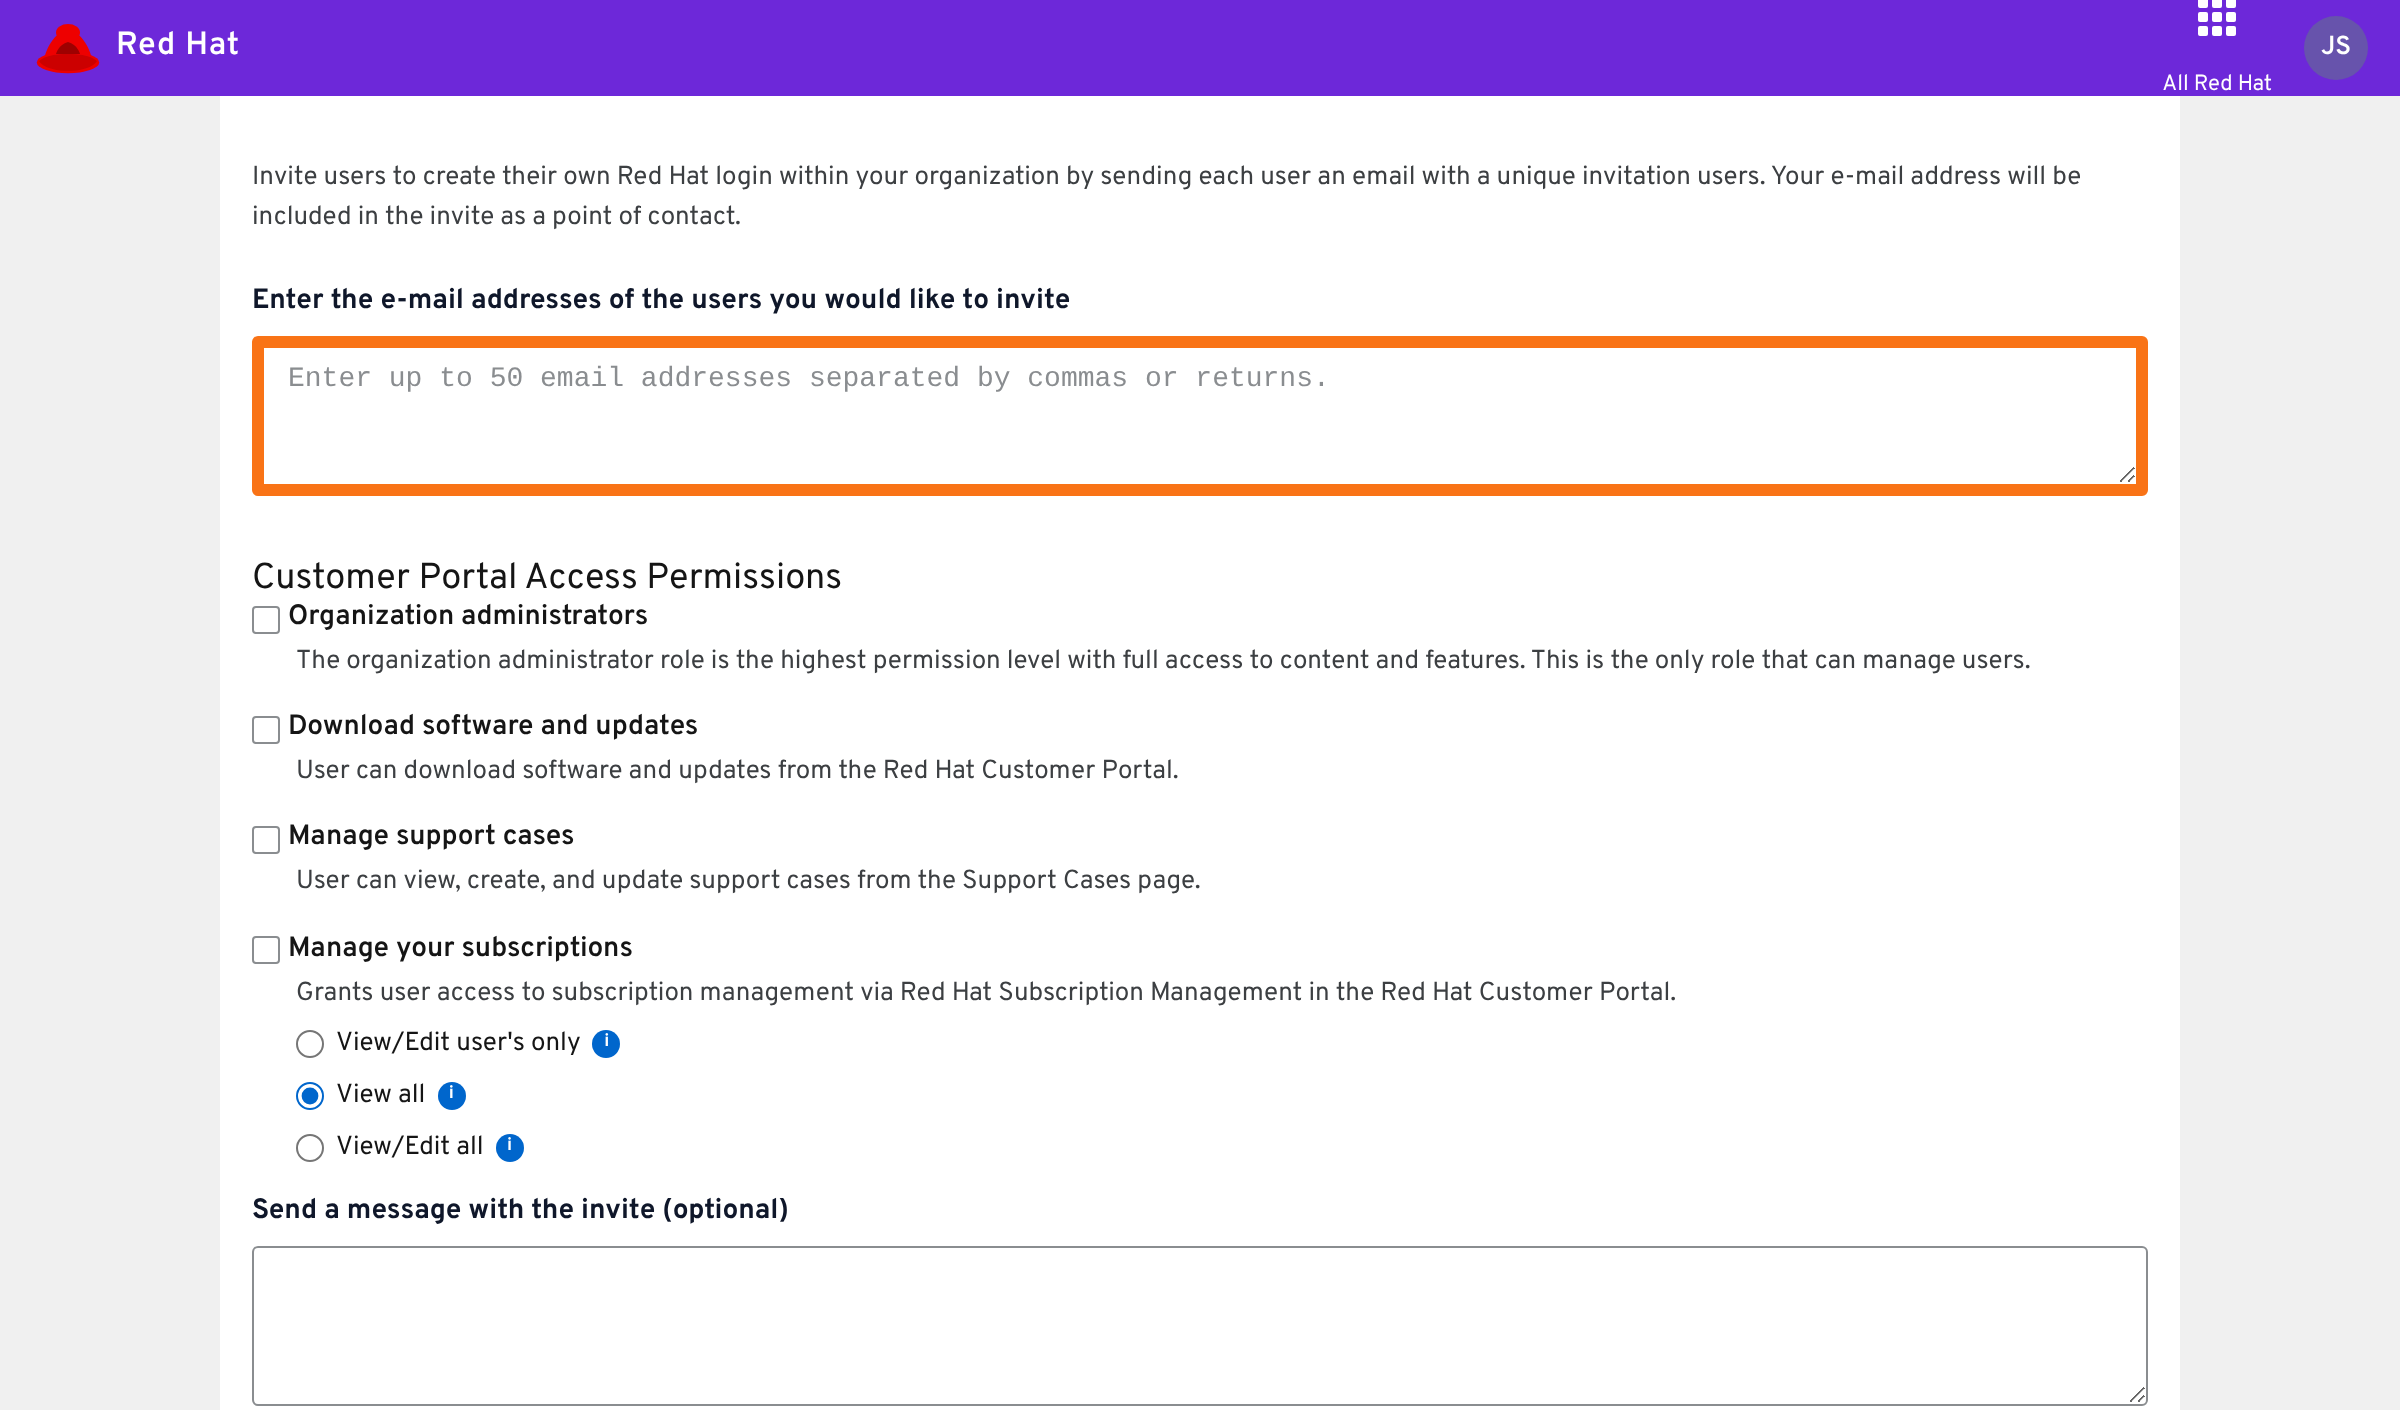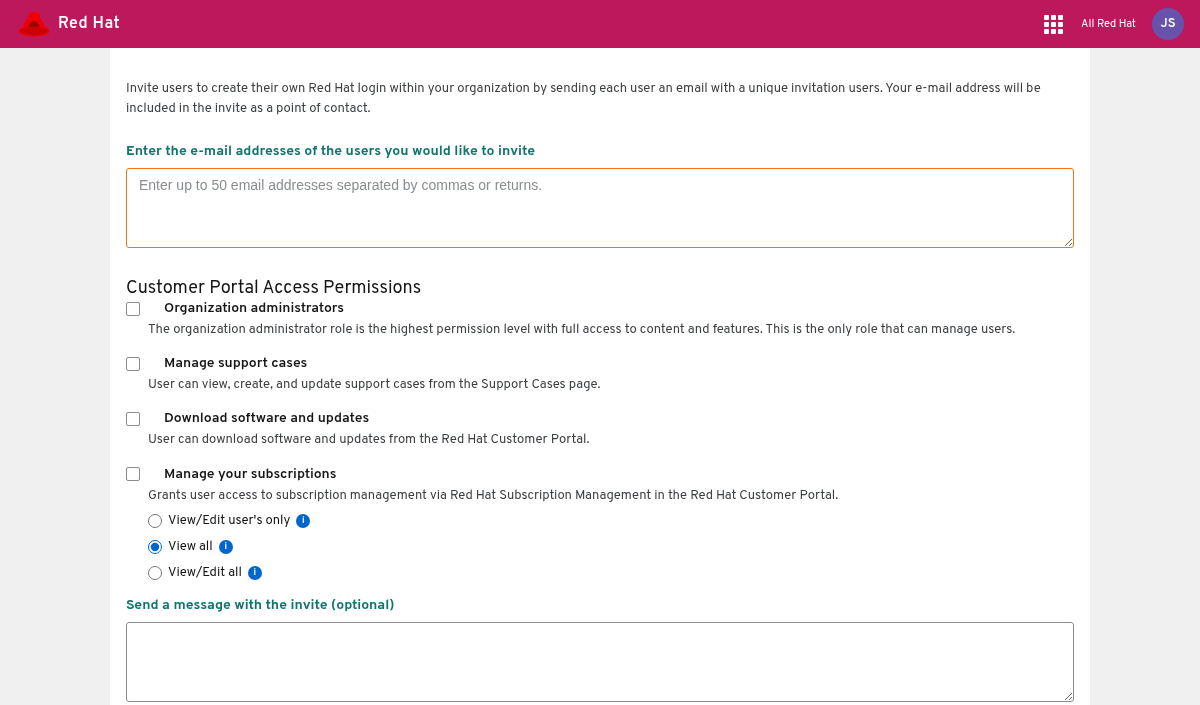--- a/index.html
+++ b/index.html
@@ -1,20 +1,20 @@
 <!DOCTYPE html>
 <html><head>
   <meta charset="utf-8">
   <style>
     * { box-sizing: border-box; margin: 0; padding: 0; }
     body { font-family: 'RedHatText', 'Overpass', Arial, sans-serif; background: #f0f0f0; color: #151515; font-size: 14px; }
 
     
     .header {
-      background: #be185d;
+      background: #6d28d9;
       height: 48px;
       display: flex;
       align-items: center;
       justify-content: space-between;
       padding: 0 16px;
     }
     .redhat-logo {
       display: flex;
       align-items: center;
       gap: 6px;
@@ -29,21 +29,21 @@
       font-weight: 600;
       letter-spacing: 0.5px;
     }
     .header-right {
       display: flex;
       align-items: center;
       gap: 16px;
     }
     .all-red-hat {
       display: flex;
-      flex-direction: row;
+      flex-direction: column;
       align-items: center;
       gap: 18px;
       cursor: pointer;
     }
     .grid-icon {
       display: grid;
       grid-template-columns: repeat(3, 5px);
       grid-template-rows: repeat(3, 5px);
       gap: 2px;
     }
@@ -110,55 +110,55 @@
       font-size: 13px;
       color: #3c3f42;
       margin-bottom: 24px;
       line-height: 1.5;
     }
 
     
     .section-label {
       font-size: 14px;
       font-weight: 700;
-      color: #0f766e;
+      color: #0f172a;
       margin-bottom: 8px;
     }
 
     
     .email-textarea {
       width: 100%;
       height: 80px;
-      border: 1px solid #f97316;
+      border: 6px solid #f97316;
       border-radius: 3px;
       padding: 8px 12px;
       font-size: 14px;
       color: #151515;
       resize: vertical;
-      font-family: Liberation Sans, sans-serif;
+      font-family: Liberation Mono, monospace;
       margin-bottom: 24px;
     }
     .email-textarea::placeholder {
       color: #8a8d90;
     }
 
     
     .permissions-title {
       font-size: 18px;
       font-weight: 400;
       color: #151515;
     }
 
     .permission-item {
       margin-bottom: 16px;
     }
     .permission-checkbox-row {
       display: flex;
       align-items: center;
-      gap: 24px;
+      gap: 4px;
       margin-bottom: 4px;
     }
     .permission-checkbox {
       width: 14px;
       height: 14px;
       border: 1px solid #8a8d90;
       border-radius: 2px;
       cursor: pointer;
       flex-shrink: 0;
       appearance: none;
@@ -286,32 +286,32 @@
     <div class="permission-item">
       <div class="permission-checkbox-row">
         <input type="checkbox" class="permission-checkbox" id="org-admins" style="">
         <label class="permission-name" for="org-admins">Organization administrators</label>
       </div>
       <p class="permission-desc">The organization administrator role is the highest permission level with full access to content and features. This is the only role that can manage users.</p>
     </div>
 
     <div class="permission-item">
       <div class="permission-checkbox-row">
+        <input type="checkbox" class="permission-checkbox" id="download-software" style="">
+        <label class="permission-name" for="download-software">Download software and updates</label>
+      </div>
+      <p class="permission-desc">User can download software and updates from the Red Hat Customer Portal.</p>
+    </div>
+
+    <div class="permission-item">
+      <div class="permission-checkbox-row">
         <input type="checkbox" class="permission-checkbox" id="support-cases" style="">
         <label class="permission-name" for="support-cases">Manage support cases</label>
       </div>
       <p class="permission-desc">User can view, create, and update support cases from the Support Cases page.</p>
-    </div>
-
-    <div class="permission-item">
-      <div class="permission-checkbox-row">
-        <input type="checkbox" class="permission-checkbox" id="download-software" style="">
-        <label class="permission-name" for="download-software">Download software and updates</label>
-      </div>
-      <p class="permission-desc">User can download software and updates from the Red Hat Customer Portal.</p>
     </div>
 
     <div class="permission-item">
       <div class="permission-checkbox-row">
         <input type="checkbox" class="permission-checkbox" id="manage-subscriptions" style="">
         <label class="permission-name" for="manage-subscriptions">Manage your subscriptions</label>
       </div>
       <p class="permission-desc">Grants user access to subscription management via Red Hat Subscription Management in the Red Hat Customer Portal.</p>
       <div class="radio-group">
         <div class="radio-row">

